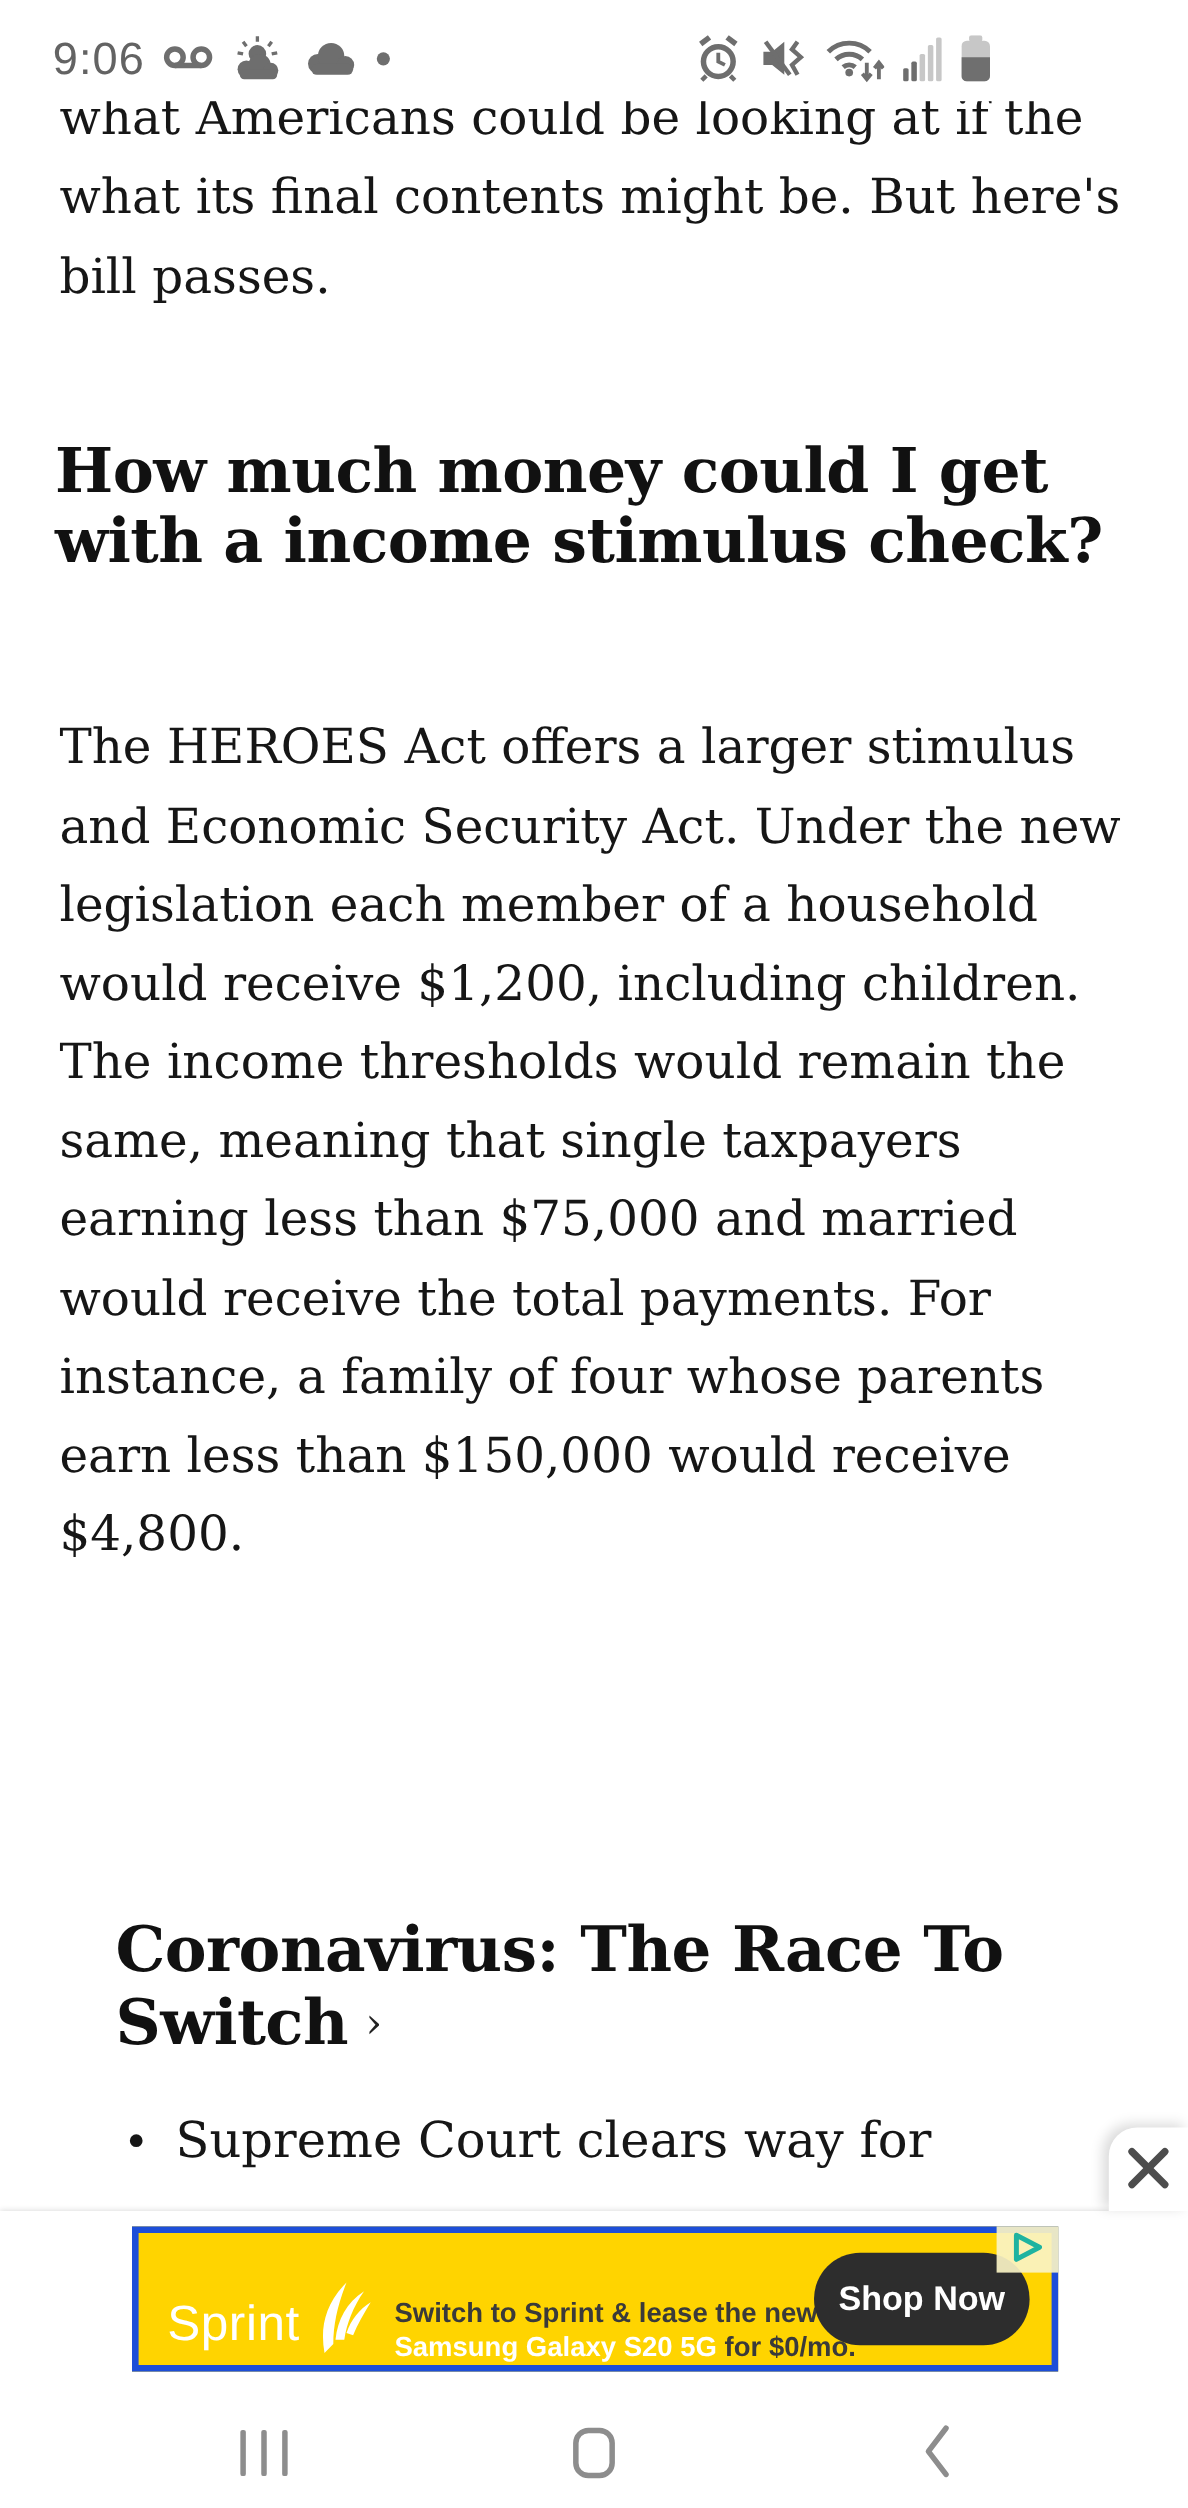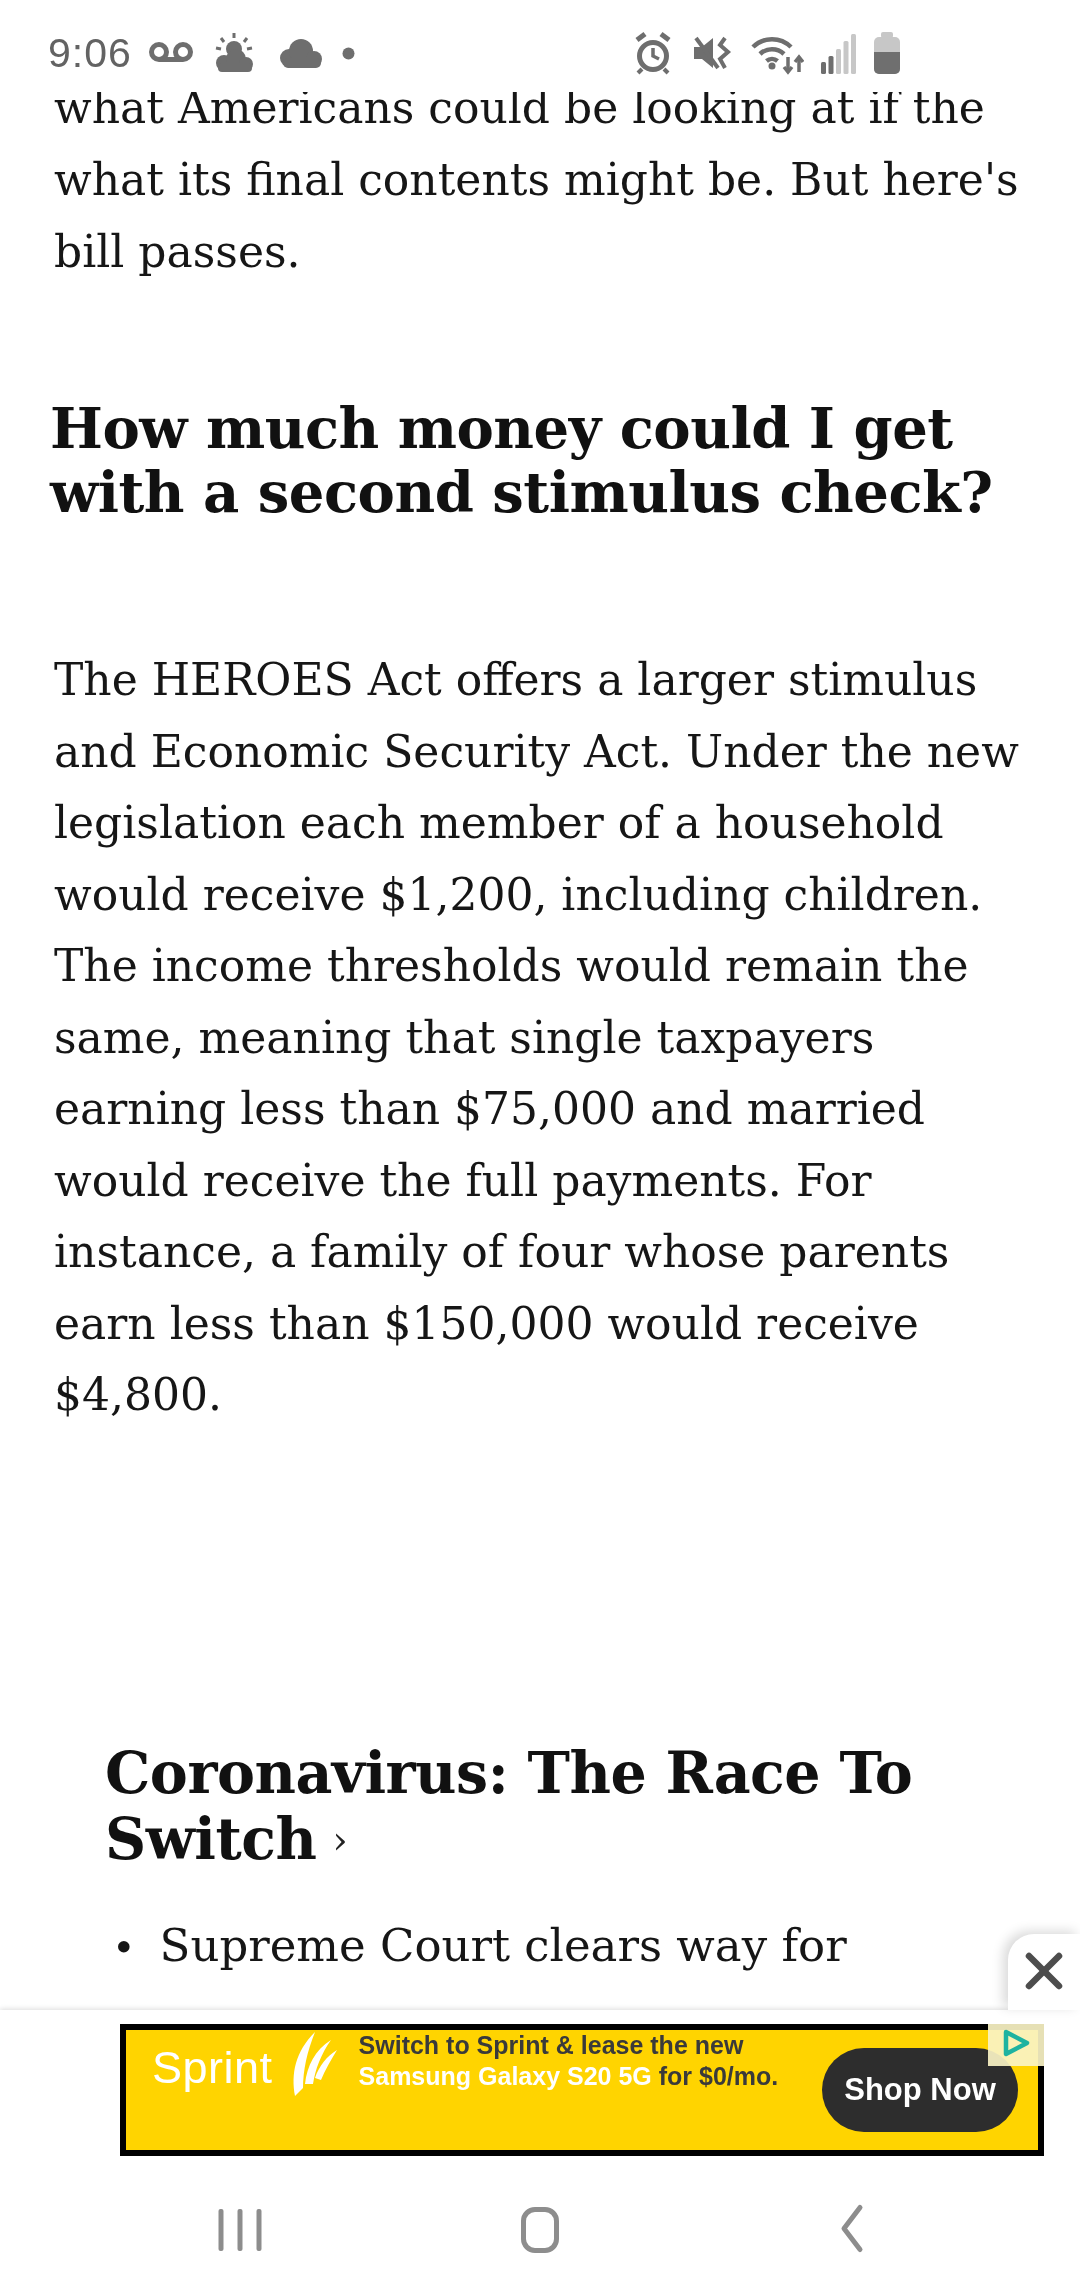--- a/index.html
+++ b/index.html
@@ -27,22 +27,22 @@
               font-size:45px;line-height:64px;color:#161616;cursor:pointer;}
   .bullet-dot{font-size:40px;margin-right:24px;}
   
   .close-tab{position:absolute;left:1008px;top:1934px;width:72px;height:76px;background:#ffffff;
              border:none;border-top-left-radius:26px;z-index:22;
              box-shadow:-5px -3px 12px rgba(0,0,0,0.15);display:flex;align-items:center;justify-content:center;
              cursor:pointer;padding:0;}
   
   .ad-overlay{position:absolute;left:0;top:2010px;width:1080px;height:170px;background:#ffffff;z-index:20;
               box-shadow:0 -1px 5px rgba(0,0,0,0.14);}
-  .ad-banner{position:absolute;left:120px;top:14px;width:924px;height:132px;background:#FFD400;
-             border:6px solid #000000;box-sizing:border-box;display:flex;align-items:flex-start;cursor:pointer;
+  .ad-banner{position:absolute;left:120px;top:14px;width:842px;height:132px;background:#FFD400;
+             border:6px solid #1d4ed8;box-sizing:border-box;display:flex;align-items:flex-end;cursor:pointer;
              font-family:"Liberation Sans",sans-serif;}
   .sprint-logo{display:flex;align-items:center;margin-left:26px;}
   .sprint-word{color:#ffffff;font-size:45px;letter-spacing:0.5px;}
   .ad-copy{margin-left:20px;font-size:25px;font-weight:700;line-height:31px;color:#3a3a3a;}
   .ad-copy .hl{color:#ffffff;}
   .shop-now{position:absolute;right:20px;top:50%;transform:translateY(-50%);width:196px;height:84px;
             background:#2D2D2D;border:none;border-radius:42px;color:#ffffff;font-size:31px;font-weight:700;
             font-family:"Liberation Sans",sans-serif;cursor:pointer;}
   .adchoices{position:absolute;right:-6px;top:-6px;width:56px;height:42px;
              background:rgba(250,243,196,0.92);display:flex;align-items:center;justify-content:center;cursor:pointer;}
@@ -159,32 +159,32 @@
 
   <div class="content">
     <div class="intro">
       <div class="line">what Americans could be looking at if the</div>
       <div class="line">what its final contents might be. But here's</div>
       <div class="line">bill passes.</div>
     </div>
 
     <div class="q-heading">
       <div class="line">How much money could I get</div>
-      <div class="line">with a second stimulus check?</div>
+      <div class="line">with a income stimulus check?</div>
     </div>
 
     <div class="bodytext">
       <div class="line">The HEROES Act offers a larger stimulus</div>
       <div class="line">and Economic Security Act. Under the new</div>
       <div class="line">legislation each member of a household</div>
       <div class="line">would receive $1,200, including children.</div>
       <div class="line">The income thresholds would remain the</div>
       <div class="line">same, meaning that single taxpayers</div>
       <div class="line">earning less than $75,000 and married</div>
-      <div class="line">would receive the full payments. For</div>
+      <div class="line">would receive the total payments. For</div>
       <div class="line">instance, a family of four whose parents</div>
       <div class="line">earn less than $150,000 would receive</div>
       <div class="line">$4,800.</div>
     </div>
 
     <div class="related">
       <div class="line">Coronavirus: The Race To</div>
       <div class="line"><span>Switch</span><span class="rel-chev">›</span></div>
     </div>
 

